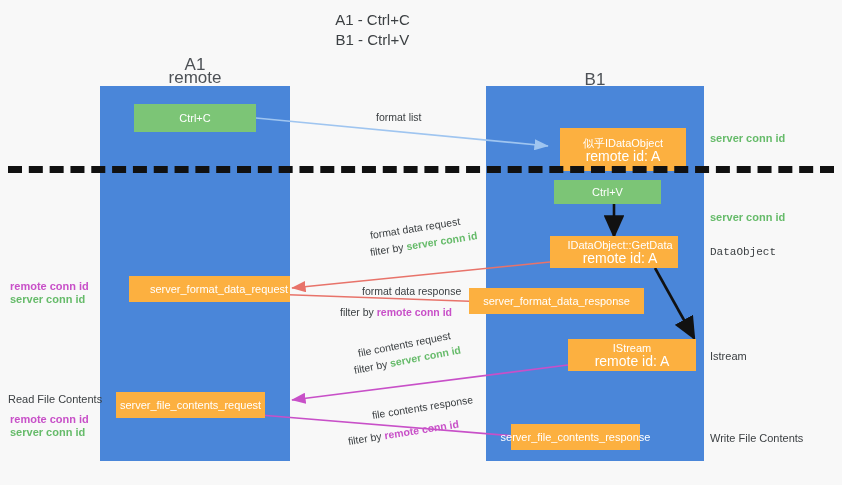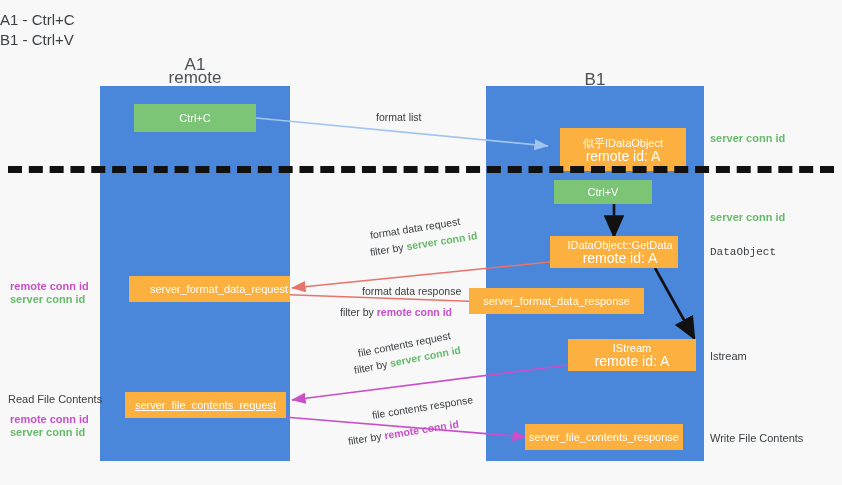--- a/index.html
+++ b/index.html
@@ -28,21 +28,21 @@
     height: 485px;
     pointer-events: none;
   }
 
   
   .title {
     position: absolute;
     left: 0;
     top: 10px;
     width: 745px;
-    text-align: left;
+    text-align: center;
     font-size: 15px;
     line-height: 20px;
     color: #3c4043;
   }
 
   
   .lane-header {
     position: absolute;
     text-align: center;
     font-size: 17px;
@@ -163,21 +163,21 @@
 
   <div class="node green" style="left:134px; top:104px; width:122px; height:28px;text-align:center;">
     <div>Ctrl+C</div>
   </div>
 
   <div class="node orange" style="left:548px; top:128px; width:126px; height:43px;margin-left:12px;">
     <div>似乎IDataObject</div>
     <div class="l2">remote id: A</div>
   </div>
 
-  <div class="node green" style="left:554px; top:180px; width:98px; height:24px;">
+  <div class="node green" style="left:554px; top:180px; width:107px; height:24px;">
     <div>Ctrl+V</div>
   </div>
 
   <div class="node orange" style="left:550px; top:236px; width:128px; height:32px;padding-left:16px;">
     <div>IDataObject::GetData</div>
     <div class="l2">remote id: A</div>
   </div>
 
   <div class="node orange" style="left:568px; top:339px; width:128px; height:32px;">
     <div>IStream</div>
@@ -185,25 +185,25 @@
   </div>
 
   <div class="node orange" style="left:129px; top:276px; width:161px; height:26px;padding-left:23px;">
     <div>server_format_data_request</div>
   </div>
 
   <div class="node orange" style="left:469px; top:288px; width:175px; height:26px;">
     <div>server_format_data_response</div>
   </div>
 
-  <div class="node orange" style="left:125px; top:392px; width:161px; height:26px;text-decoration:underline;">
+  <div class="node orange" style="left:116px; top:392px; width:149px; height:26px;">
     <div>server_file_contents_request</div>
   </div>
 
-  <div class="node orange" style="left:525px; top:424px; width:158px; height:26px;">
+  <div class="node orange" style="left:511px; top:424px; width:129px; height:26px;">
     <div>server_file_contents_response</div>
   </div>
 
   <div class="edge-label" style="left:376px; top:110px;">format list</div>
 
   <div class="edge-label rot-up" style="left:370px; top:228px;">format data request</div>
   <div class="edge-label rot-up" style="left:370px; top:245px;"><span>filter by </span><span class="hl-green">server conn id</span></div>
 
   <div class="edge-label" style="left:362px; top:284px;">format data response</div>
   <div class="edge-label" style="left:340px; top:305px;"><span>filter by </span><span class="hl-magenta">remote conn id</span></div>

